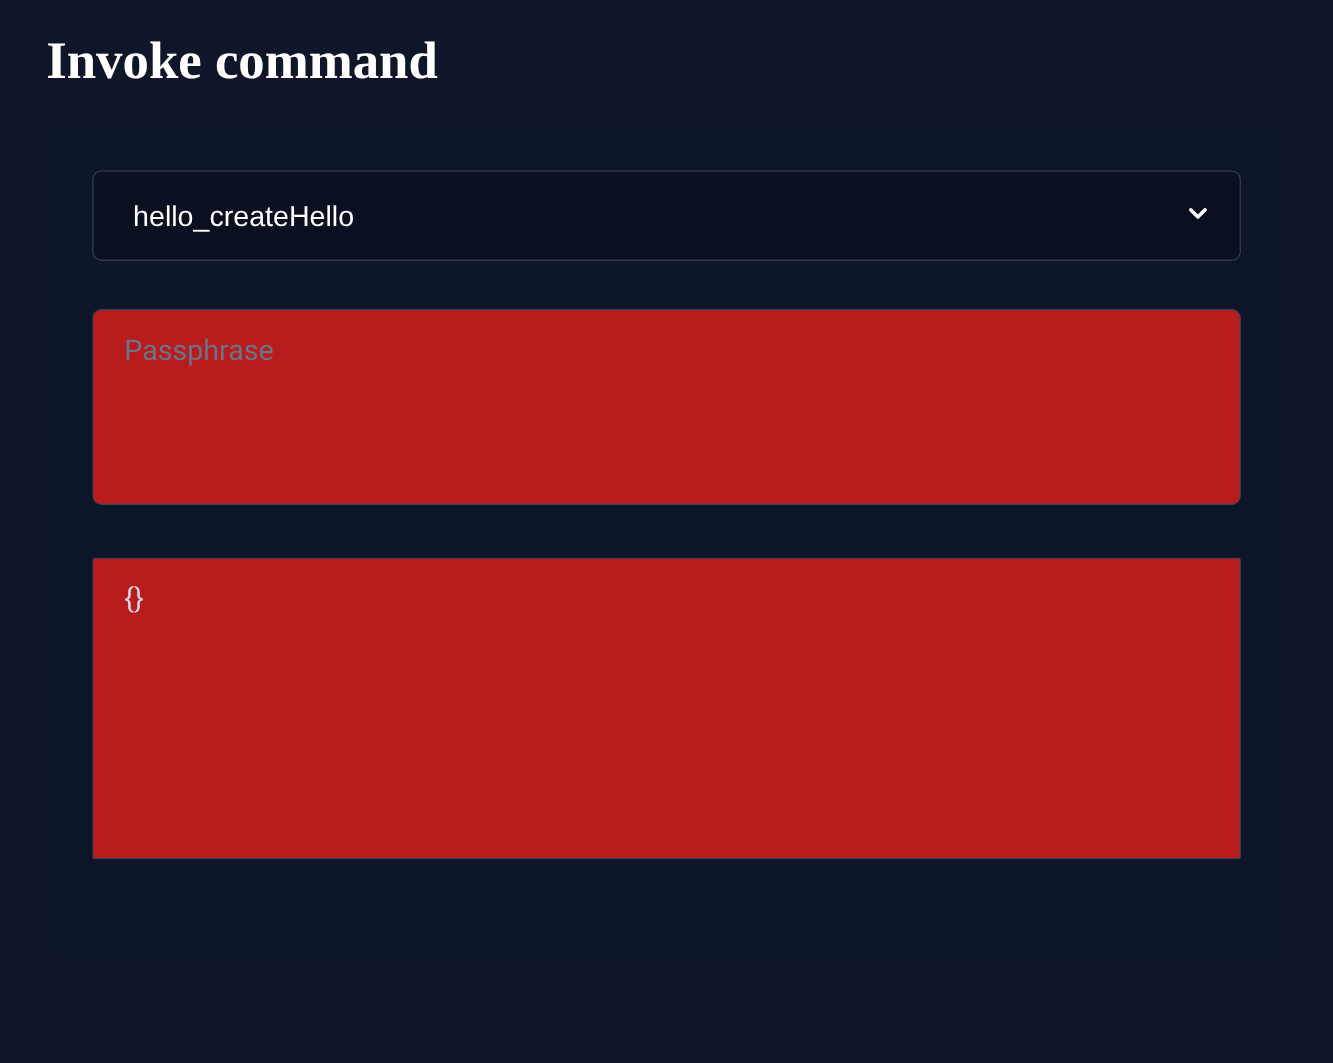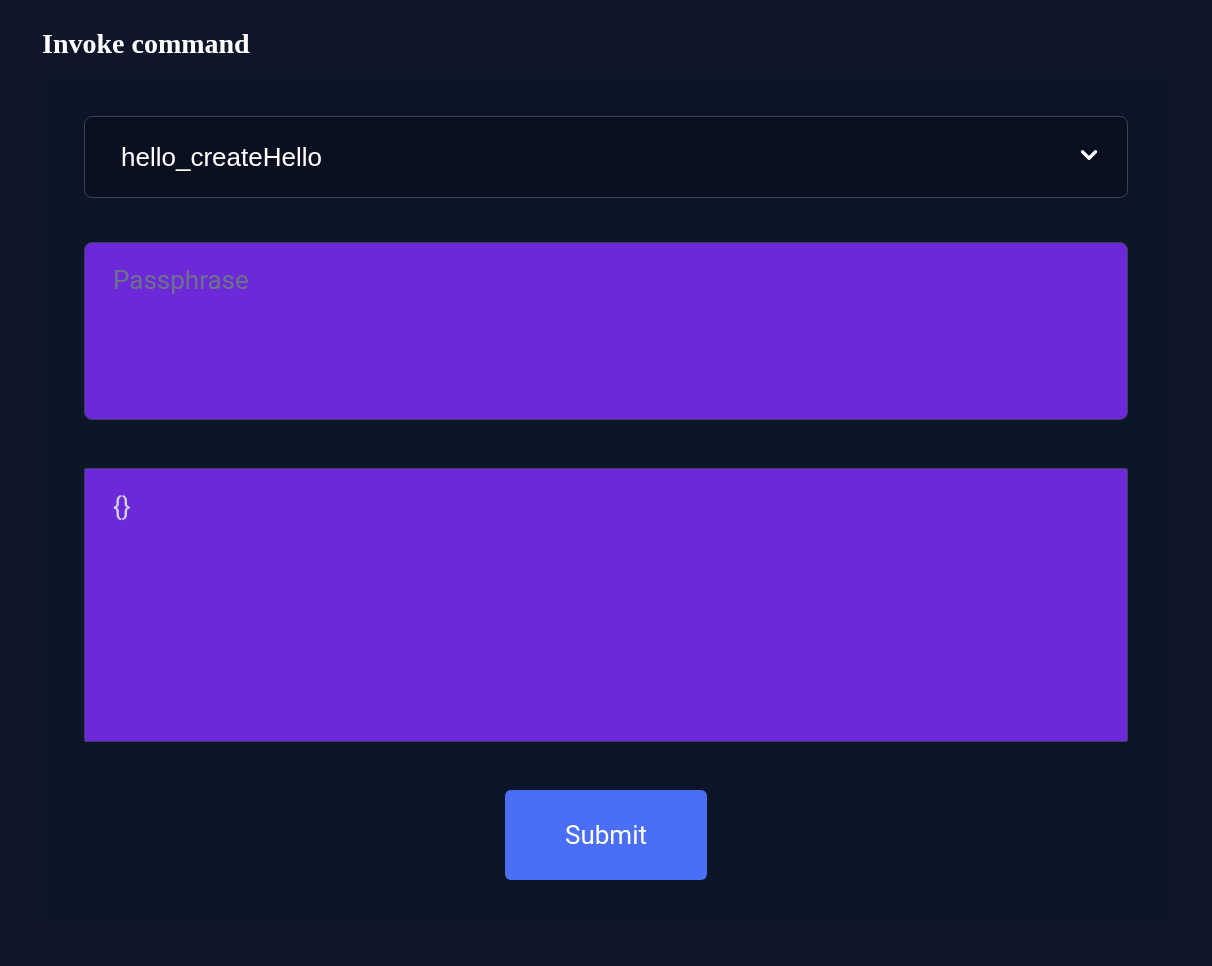--- a/index.html
+++ b/index.html
@@ -11,25 +11,25 @@
     body {
       background-color: #0f1629;
       font-family: -apple-system, BlinkMacSystemFont, "Segoe UI", Roboto, Helvetica, Arial, sans-serif;
       color: #ffffff;
       width: 1212px;
       height: 966px;
       padding: 20px 42px;
     }
     
     .page-title {
-      font-size: 28px;
+      font-size: 48px;
       font-weight: 700;
       font-family: Georgia, "Times New Roman", serif;
       color: #ffffff;
-      margin-bottom: 14px;
+      margin-bottom: 30px;
       margin-top: 8px;
     }
     
     .card {
       background-color: #0d1528;
       border-radius: 12px;
       padding: 42px;
     }
     
     .form-group {
@@ -58,21 +58,21 @@
     .chevron-icon {
       position: absolute;
       right: 26px;
       top: 50%;
       transform: translateY(-50%);
       pointer-events: none;
     }
     
     .textarea-field {
       width: 100%;
-      background-color: #6d28d9;
+      background-color: #b91c1c;
       border: 1px solid #3a4258;
       border-radius: 8px;
       padding: 22px 28px;
       font-size: 26px;
       color: #d0d4e0;
       resize: none;
       outline: none;
       font-family: inherit;
     }
     
@@ -127,17 +127,14 @@
   </div>
 
   <div class="form-group">
     <textarea class="textarea-field passphrase-field" placeholder="Passphrase" style=""></textarea>
   </div>
 
   <div class="form-group">
     <textarea class="textarea-field payload-field" style="">{}</textarea>
   </div>
 
-  <div class="submit-wrapper">
-    <button class="submit-button">Submit</button>
-  </div>
 
 </div>
 
 </body></html>

